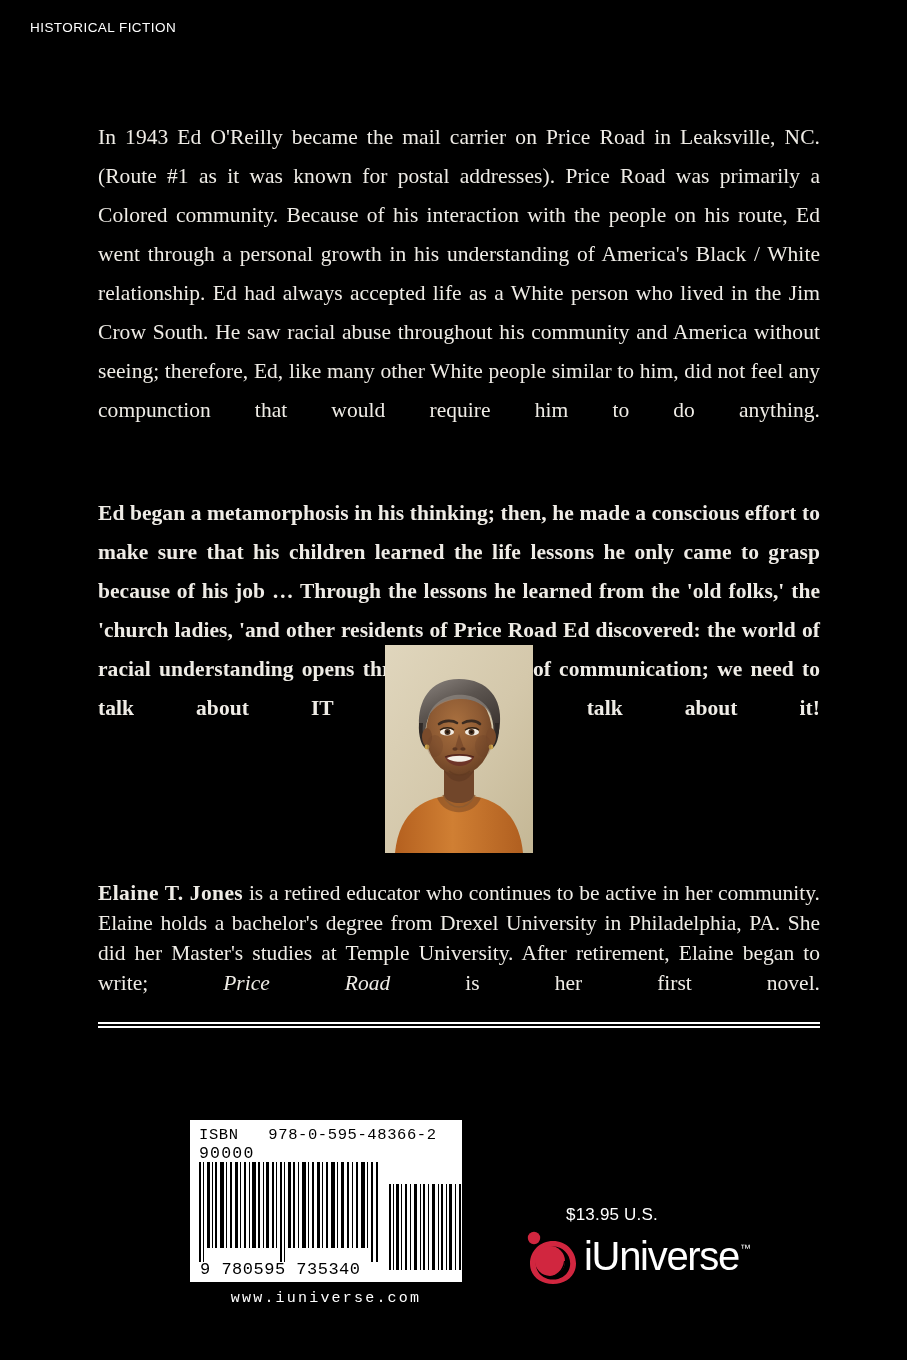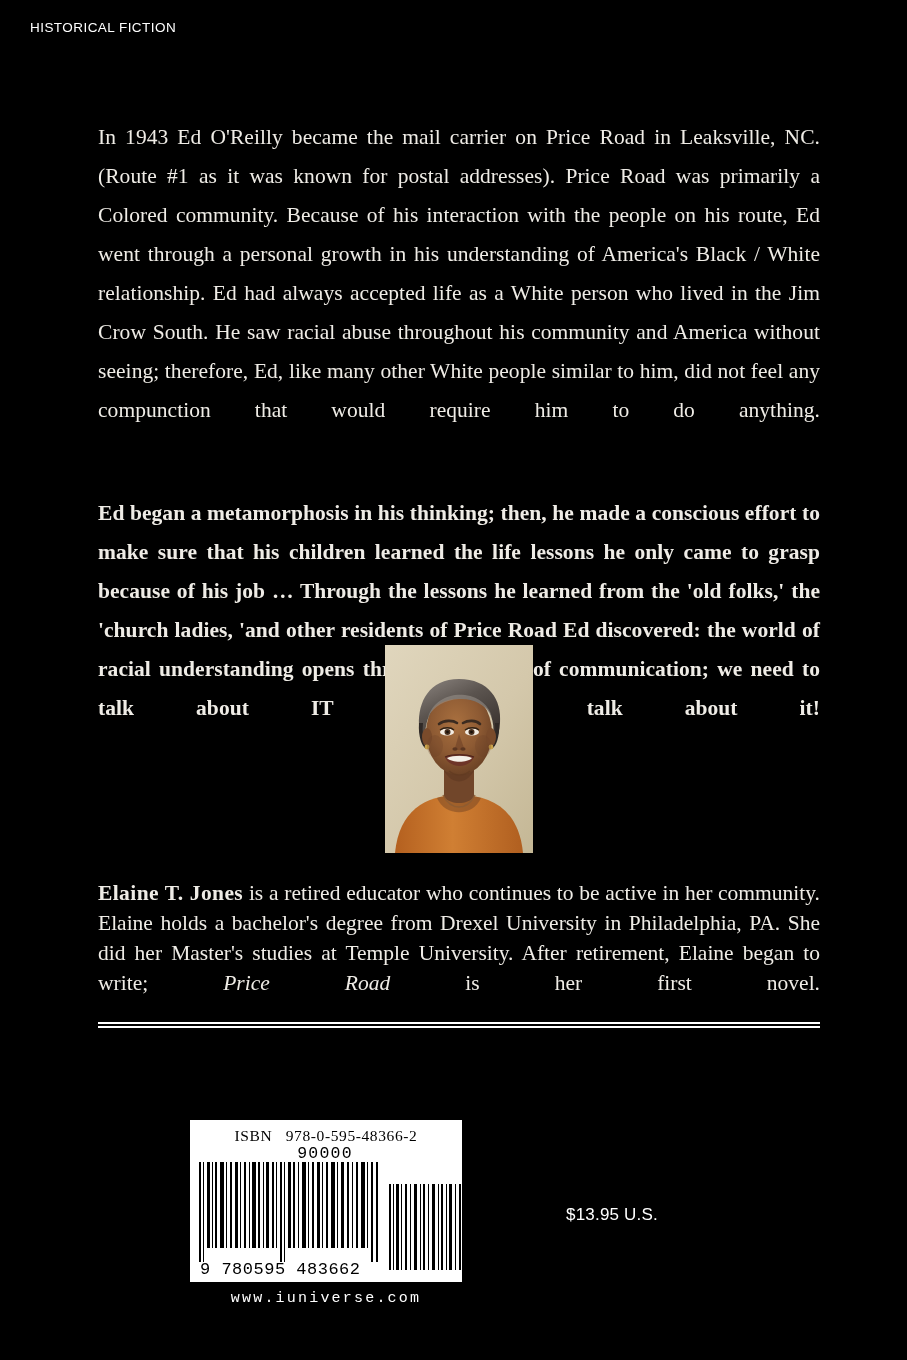--- a/index.html
+++ b/index.html
@@ -128,35 +128,35 @@
     width:272px;
   }
 
   .barcode-box {
     background:#ffffff;
     padding:7px 9px 4px 9px;
     position:relative;
   }
 
   .isbn-line {
-    font-family:Liberation Serif, serif;
+    font-family:Liberation Mono, monospace;
     font-size:15.5px;
     color:#000;
     letter-spacing:0.6px;
-    text-align:center;
+    text-align:left;
     white-space:nowrap;
     line-height:1.1;
   }
 
   .price-code {
     font-family:"Liberation Mono", monospace;
     font-size:16.5px;
     color:#000;
     letter-spacing:1.2px;
-    text-align:center;
+    text-align:left;
     line-height:1.15;
     margin-top:1px;
     padding-right:2px;
   }
 
   .bars-row {
     display:flex;
     align-items:flex-end;
     margin-top:-2px;
     height:108px;
@@ -422,22 +422,41 @@
             <rect x="49" y="0" width="1" height="86" fill="#000"></rect>
             <rect x="52" y="0" width="2" height="86" fill="#000"></rect>
             <rect x="57" y="0" width="1" height="86" fill="#000"></rect>
             <rect x="60" y="0" width="3" height="86" fill="#000"></rect>
             <rect x="66" y="0" width="1" height="86" fill="#000"></rect>
             <rect x="70" y="0" width="2" height="86" fill="#000"></rect>
           </svg>
         </div>
       </div>
 
-      <div class="ean-digits">9 780595 483662</div>
+      <div class="ean-digits">9 780595 735340</div>
     </div>
 
     <div class="site">www.iuniverse.com</div>
   </div>
 
   <div class="price">$13.95 U.S.</div>
 
+  <div class="publisher">
+    <div class="pub-mark">
+      <svg width="58" height="56" viewBox="0 0 58 56">
+
+        <path d="M29 13 C42 13 52 23 52 35.5 C52 48 42 56 29 56 C16 56 6 48 6 35.5 C6 23 16 13 29 13 Z
+                 M29 18.5 C19.5 18.5 11.8 26 11.8 35.5 C11.8 45 19.5 51.6 29 51.6
+                 C38.5 51.6 46.2 45 46.2 35.5 C46.2 26 38.5 18.5 29 18.5 Z" fill="#d1263f"></path>
+
+        <circle cx="26" cy="33" r="15" fill="#d1263f"></circle>
+
+        <path d="M41 33 C41 42 34 49 25 49 C34 47 39 41 40 33 Z" fill="#000"></path>
+
+        <circle cx="10" cy="10" r="6.2" fill="#d1263f"></circle>
+      </svg>
+    </div>
+    <div class="pub-name">
+      <span>iUniverse</span><span class="pub-tm">™</span>
+    </div>
+  </div>
 
 </div>
 
 </body></html>

